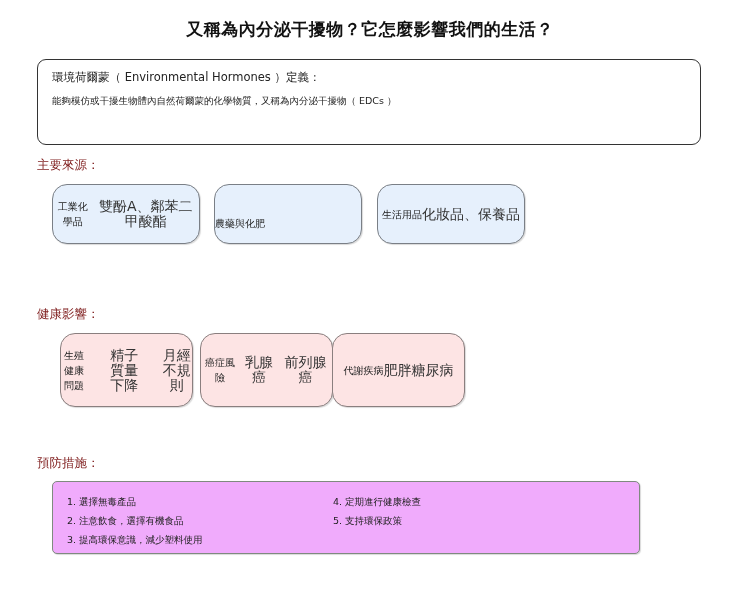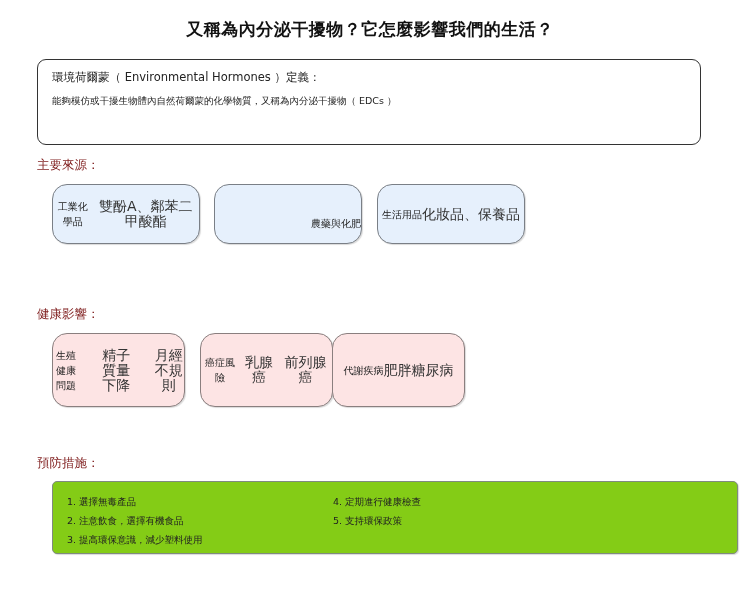--- a/index.html
+++ b/index.html
@@ -91,23 +91,23 @@
     }
     .card .card-line {
       font-size: 14px;
       color: #333333;
       line-height: 15px;
     }
     .prevention-box {
       position: absolute;
       left: 52px;
       top: 481px;
-      width: 686px;
+      width: 588px;
       height: 73px;
-      background: #84cc16;
+      background: #f0abfc;
       border: 1px solid #7f8a7f;
       border-radius: 5px;
       box-shadow: 1px 1px 1px rgba(0,0,0,0.15);
       box-sizing: border-box;
     }
     .prev-col {
       position: absolute;
       top: 10px;
     }
     .prev-item {
@@ -126,31 +126,31 @@
   <div class="def-heading">環境荷爾蒙（ Environmental Hormones ）定義：</div>
   <div class="def-body">能夠模仿或干擾生物體內自然荷爾蒙的化學物質，又稱為內分泌干擾物（ EDCs ）</div>
 </div>
 
 <div class="section-label" style="top:157px;">主要來源：</div>
 
 <div class="card source" style="left:52px;">
   <div class="card-title">工業化學品</div>
   <div class="card-line">雙酚A、鄰苯二甲酸酯</div>
 </div>
-<div class="card source" style="left:214px; justify-content:flex-end; padding-top:18px;">
+<div class="card source" style="left:214px; justify-content:flex-start; padding-top:18px;">
   <div class="card-title">農藥與化肥</div>
 </div>
 <div class="card source" style="left:377px;">
   <div class="card-title">生活用品</div>
   <div class="card-line">化妝品、保養品</div>
 </div>
 
 <div class="section-label" style="top:306px;">健康影響：</div>
 
-<div class="card health" style="left:52px;gap:19px;">
+<div class="card health" style="left:60px;gap:19px;">
   <div class="card-title">生殖健康問題</div>
   <div class="card-line">精子質量下降</div>
   <div class="card-line">月經不規則</div>
 </div>
 <div class="card health" style="left:200px;">
   <div class="card-title">癌症風險</div>
   <div class="card-line">乳腺癌</div>
   <div class="card-line">前列腺癌</div>
 </div>
 <div class="card health" style="left:332px;">

